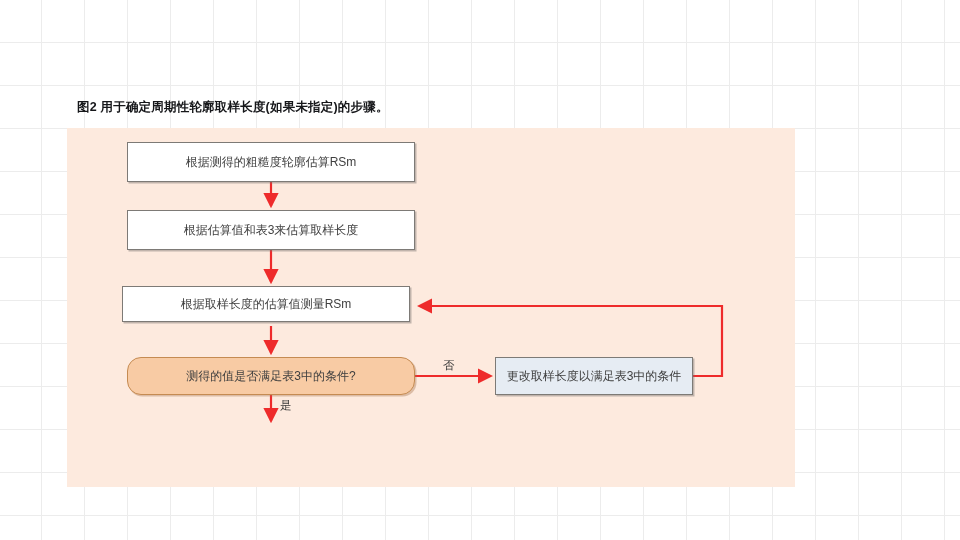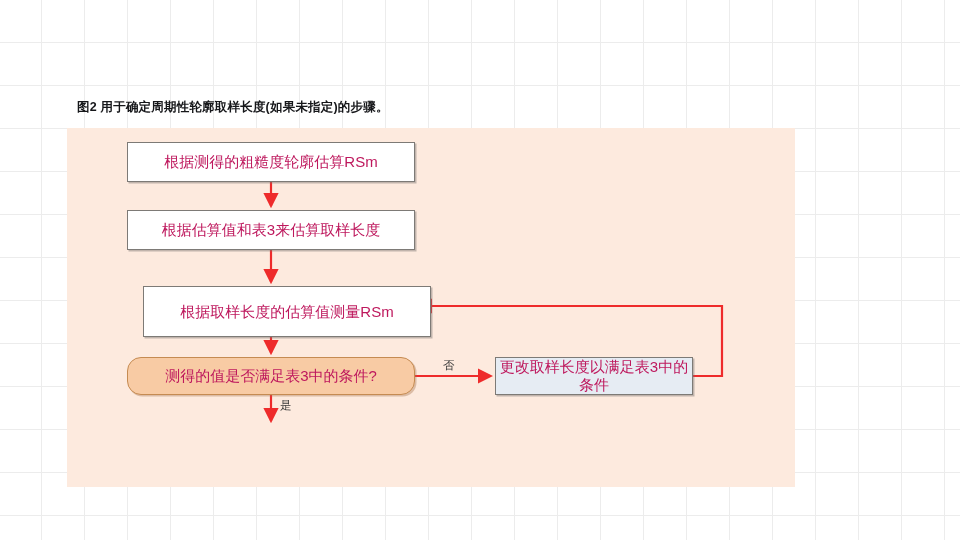--- a/index.html
+++ b/index.html
@@ -56,22 +56,22 @@
   }
 
   
   .node {
     position: absolute;
     box-sizing: border-box;
     display: flex;
     align-items: center;
     justify-content: center;
     text-align: center;
-    font-size: 15px;
-    color: #be185d;
+    font-size: 12px;
+    color: #404040;
     line-height: 1.2;
   }
   .node-process {
     background: #ffffff;
     border: 1.5px solid #7d7a76;
     box-shadow: 1.5px 1.5px 0 rgba(120,115,110,0.45);
   }
   .node-decision {
     background: #f8cba4;
     border: 1.5px solid #c58b52;
@@ -80,21 +80,21 @@
   }
   .node-action {
     background: #e6ecf3;
     border: 1.5px solid #7d7a76;
     box-shadow: 1.5px 1.5px 0 rgba(120,115,110,0.45);
   }
 
   
   #node-estimate-rsm      { left: 127px; top: 142px; width: 288px; height: 40px; }
   #node-estimate-length   { left: 127px; top: 210px; width: 288px; height: 40px; align-items: center; }
-  #node-measure-rsm       { left: 143px; top: 286px; width: 288px; height: 51px; }
+  #node-measure-rsm       { left: 122px; top: 286px; width: 288px; height: 36px; }
   #node-condition-check   { left: 127px; top: 357px; width: 288px; height: 38px; }
   #node-measure-params    { left: 127px; top: 425px; width: 288px; height: 40px; }
   #node-change-length     { left: 495px; top: 357px; width: 198px; height: 38px; }
 
   
   #connectors {
     position: absolute;
     left: 0; top: 0;
     width: 960px; height: 540px;
     pointer-events: none;

